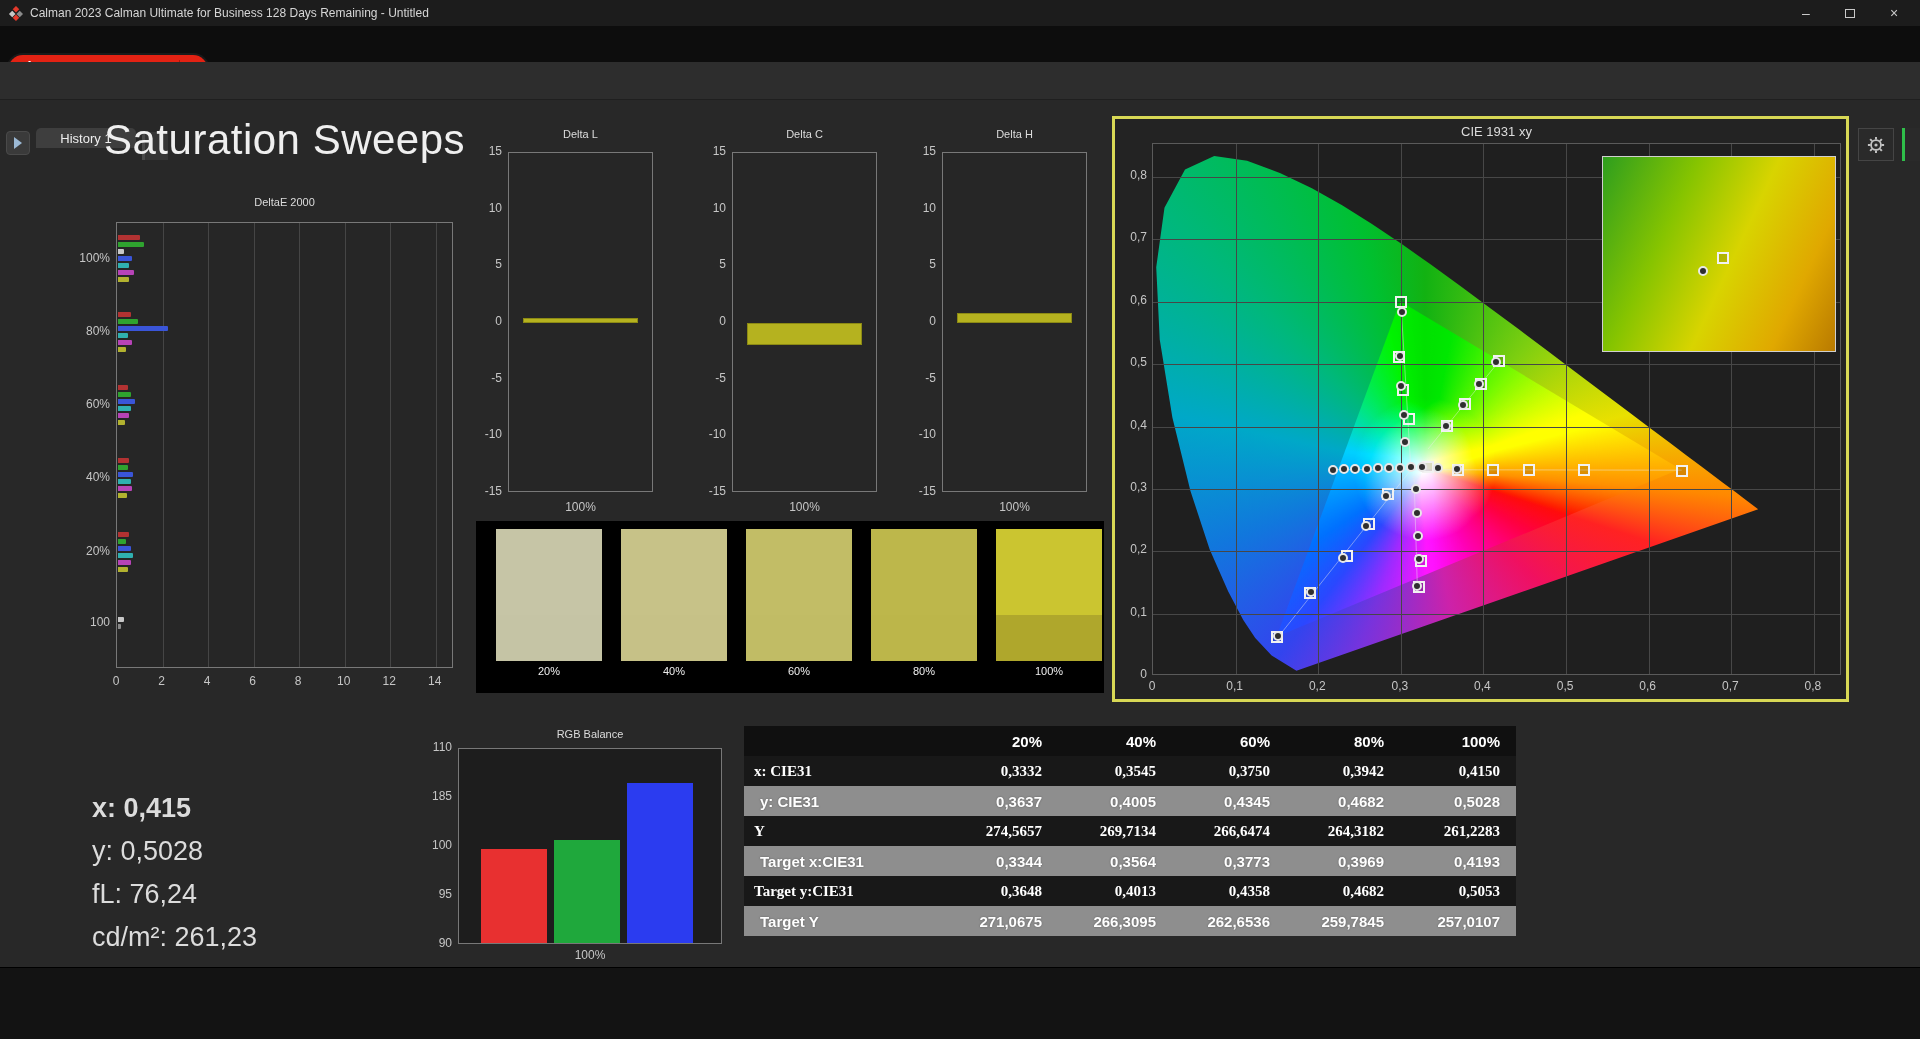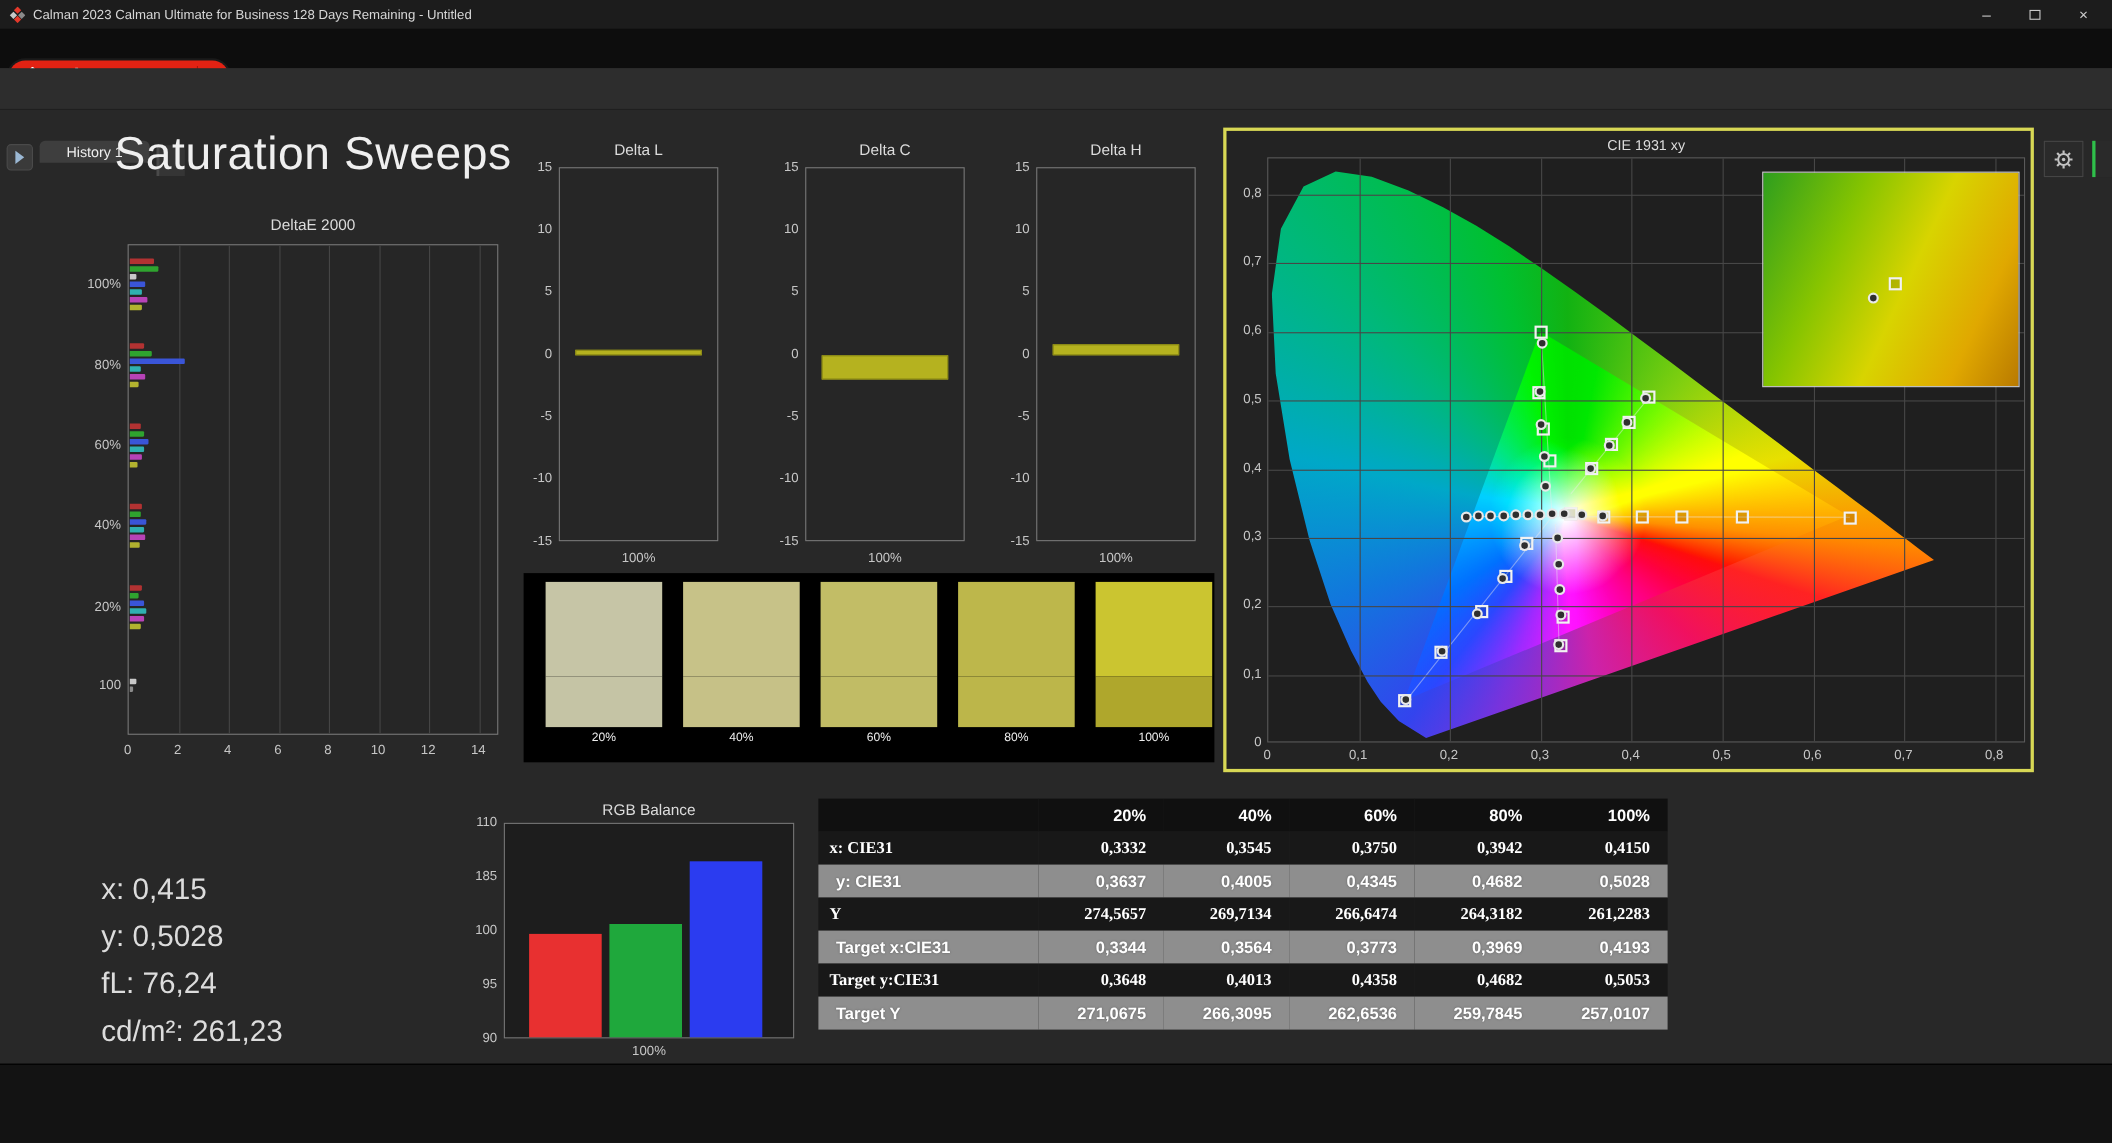--- a/index.html
+++ b/index.html
@@ -48,21 +48,21 @@
 #pgDD{left:1452px;width:232px;}
 #ddcDD{left:1696px;width:146px;}
 #gearBtn{left:1858px;top:66px;width:36px;height:33px;background:#2a2a2a;border:1px solid #454545;
   display:flex;align-items:center;justify-content:center;}
 #sliverBtn{left:1902px;top:66px;width:18px;height:33px;background:#2a2a2a;border-left:3px solid #2fbf4a;}
 
 
 #pageTitle{left:104px;top:116px;font-size:42px;font-weight:300;color:#efefef;letter-spacing:.5px;}
 
 
-.chart-title{font-size:14px;color:#dcdcdc;text-align:center;}
+.chart-title{font-size:11px;color:#dcdcdc;text-align:center;}
 
 
 #deWrap{left:60px;top:196px;width:410px;height:505px;}
 #deTitle{position:absolute;left:56px;top:0;width:337px;}
 #dePlot{position:absolute;left:56px;top:26px;width:337px;height:446px;border:1px solid #787878;background:#262626;overflow:hidden;}
 .de-grid{position:absolute;top:0;width:1px;height:100%;background:#454545;}
 .de-bar{position:absolute;left:1px;height:5px;border-radius:0 1px 1px 0;}
 .de-ylab{position:absolute;left:0;width:50px;text-align:right;font-size:12px;color:#c6c6c6;}
 .de-xtick{position:absolute;top:478px;width:20px;margin-left:-10px;text-align:center;font-size:12px;color:#c6c6c6;}
 
@@ -467,21 +467,21 @@
       <div class="cie-yt" style="top: 236.159px;">0,5</div>
       <div class="cie-xt" style="left: 437.07px;">0,5</div>
       <div class="cie-yt" style="top: 173.791px;">0,6</div>
       <div class="cie-xt" style="left: 519.683px;">0,6</div>
       <div class="cie-yt" style="top: 111.423px;">0,7</div>
       <div class="cie-xt" style="left: 602.297px;">0,7</div>
       <div class="cie-yt" style="top: 49.0551px;">0,8</div>
       <div class="cie-xt" style="left: 684.911px;">0,8</div>
     </div>
 
-  <div class="cr-line" style="top:793px;">x: 0,415</div>
+  <div class="cr-line" style="top:793px;font-weight:bold;">x: 0,415</div>
   <div class="cr-line" style="top:836px;">y: 0,5028</div>
   <div class="cr-line" style="top:879px;">fL: 76,24</div>
   <div class="cr-line" style="top:922px;">cd/m²: 261,23</div>
 
   <div class="abs" id="rgbWrap">
     <div class="chart-title" id="rgbTitle">RGB Balance</div>
     <div id="rgbYT">
         <div class="rgb-yt" style="top: 14px; text-align: right;">110</div>
         <div class="rgb-yt" style="top: 63px;">185</div>
         <div class="rgb-yt" style="top: 112px;">100</div>

